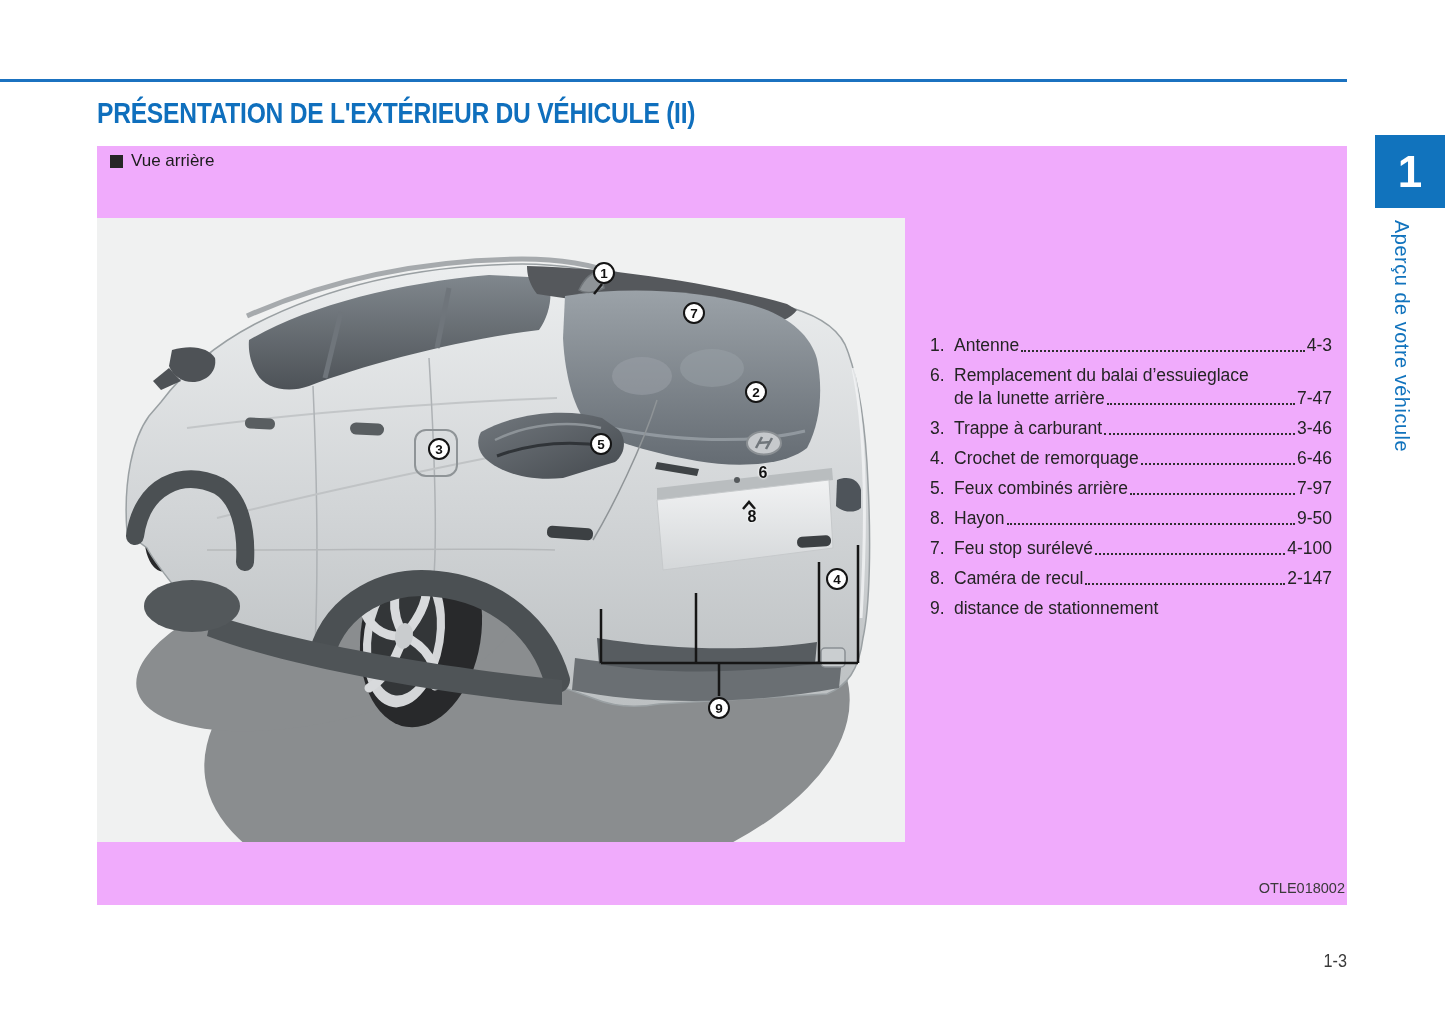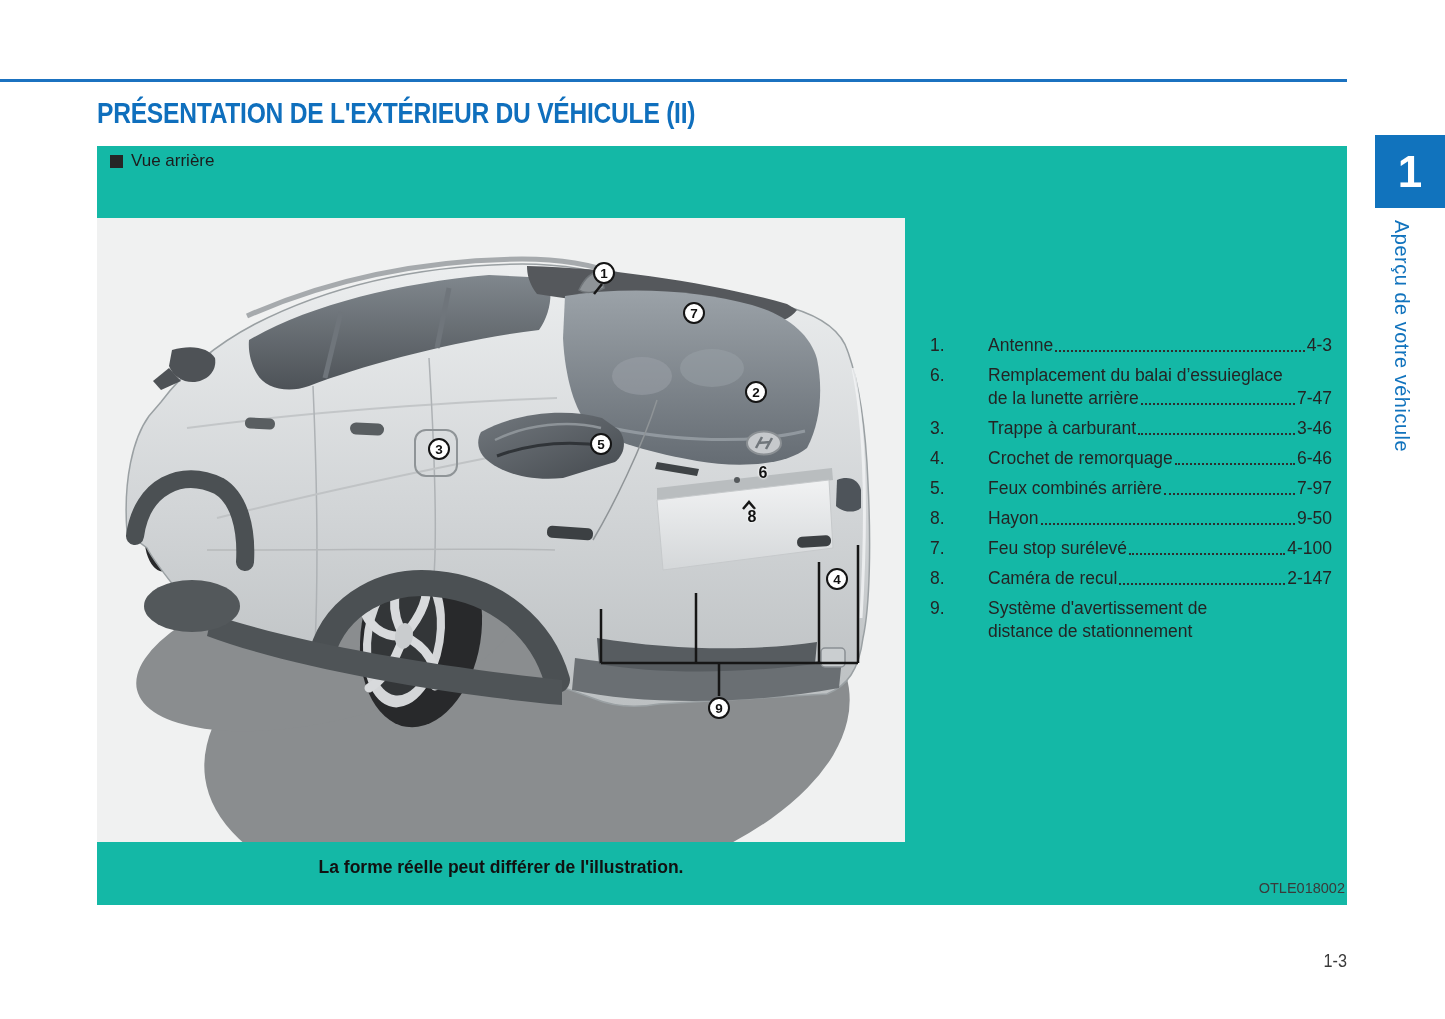--- a/index.html
+++ b/index.html
@@ -5,21 +5,21 @@
   html,body{margin:0;padding:0;}
   body{width:1445px;height:1019px;position:relative;background:#ffffff;
        font-family:"Liberation Sans",sans-serif;color:#242424;overflow:hidden;}
 
   .top-rule{position:absolute;left:0;top:79px;width:1347px;height:3px;background:#1b72c0;}
 
   .page-title{position:absolute;left:97px;top:96px;margin:0;white-space:nowrap;
       font-size:30px;font-weight:bold;letter-spacing:-0.3px;color:#0f6fbd;
       transform:scaleX(0.82);transform-origin:left center;}
 
-  .panel{position:absolute;left:97px;top:146px;width:1250px;height:759px;background:#14b8a6;}
+  .panel{position:absolute;left:97px;top:146px;width:1250px;height:759px;background:#f0abfc;}
 
   .section-label{position:absolute;left:13px;top:5px;font-size:17px;color:#1c1c1c;
       display:flex;align-items:center;}
   .section-label .sq{width:13px;height:13px;background:#262626;display:inline-block;margin-right:8px;}
 
   .figure{position:absolute;left:0;top:72px;width:808px;height:624px;background:#f0f1f1;}
   .figure svg{position:absolute;left:0;top:0;}
 
   .callout{position:absolute;width:22px;height:22px;margin:-11px 0 0 -11px;border-radius:50%;
       background:#ffffff;border:2px solid #141414;box-sizing:border-box;
@@ -28,21 +28,21 @@
   .callout.plain{background:transparent;border:none;font-size:16px;
       text-shadow:0 0 2px #f2f3f3,0 0 2px #f2f3f3,0 0 3px #f2f3f3;}
 
   .caption{position:absolute;left:0;top:711px;width:808px;text-align:center;
       font-size:17.5px;font-weight:bold;color:#111;}
   .figure-code{position:absolute;right:2px;bottom:9px;font-size:14.5px;color:#3a3a3a;}
 
   .toc{position:absolute;left:833px;top:188px;width:402px;font-size:17.5px;color:#242424;}
   .toc-item{display:flex;margin-bottom:7px;line-height:23px;}
   .toc-num{flex:none;width:24px;}
-  .toc-content{flex:1;min-width:0;margin-left:34px;}
+  .toc-content{flex:1;min-width:0;}
   .toc-leader{display:flex;}
   .toc-leader .lbl{white-space:nowrap;}
   .toc-leader .dots{flex:1;margin:0 2px;border-bottom:2px dotted #2e2e2e;
       align-self:flex-end;transform:translateY(-5px);}
   .toc-leader .pg{white-space:nowrap;}
 
   .chapter-tab{position:absolute;left:1375px;top:135px;width:70px;height:73px;background:#1173bd;
       display:flex;align-items:center;justify-content:center;
       color:#ffffff;font-size:44px;font-weight:bold;}
   .chapter-title{position:absolute;left:1390px;top:220px;height:300px;
@@ -210,21 +210,20 @@
       <div class="callout" style="left: 597px; top: 95px;">7</div>
       <div class="callout" style="left: 659px; top: 174px;">2</div>
       <div class="callout" style="left: 504px; top: 226px;">5</div>
       <div class="callout" style="left: 342px; top: 231px;">3</div>
       <div class="callout plain" style="left: 666px; top: 255px;">6</div>
       <div class="callout plain" style="left: 655px; top: 299px;">8</div>
       <div class="callout" style="left: 740px; top: 361px;">4</div>
       <div class="callout" style="left: 622px; top: 490px;">9</div>
     </div>
 
-  <div class="caption">La forme réelle peut différer de l'illustration.</div>
   <div class="figure-code">OTLE018002</div>
 
   <div class="toc" id="toc">
       <div class="toc-item">
         <span class="toc-num">1.</span>
         <div class="toc-content">
           <div class="toc-leader">
             <span class="lbl">Antenne</span>
             <span class="dots"></span>
             <span class="pg">4-3</span>
@@ -298,21 +297,20 @@
           <div class="toc-leader">
             <span class="lbl">Caméra de recul</span>
             <span class="dots"></span>
             <span class="pg">2-147</span>
           </div>
         </div>
       </div>
       <div class="toc-item">
         <span class="toc-num">9.</span>
         <div class="toc-content">
-          <div>Système d'avertissement de</div>
           <div>distance de stationnement</div>
         </div>
       </div>
     </div>
 </div>
 
 <div class="chapter-tab">
   <span>1</span>
 </div>
 <div class="chapter-title">Aperçu de votre véhicule</div>

